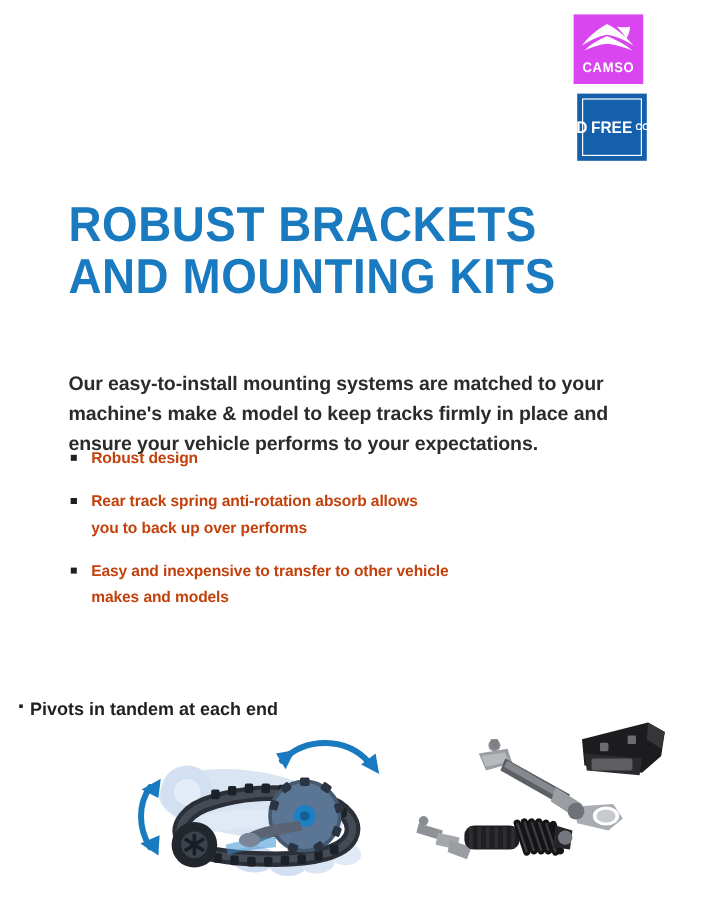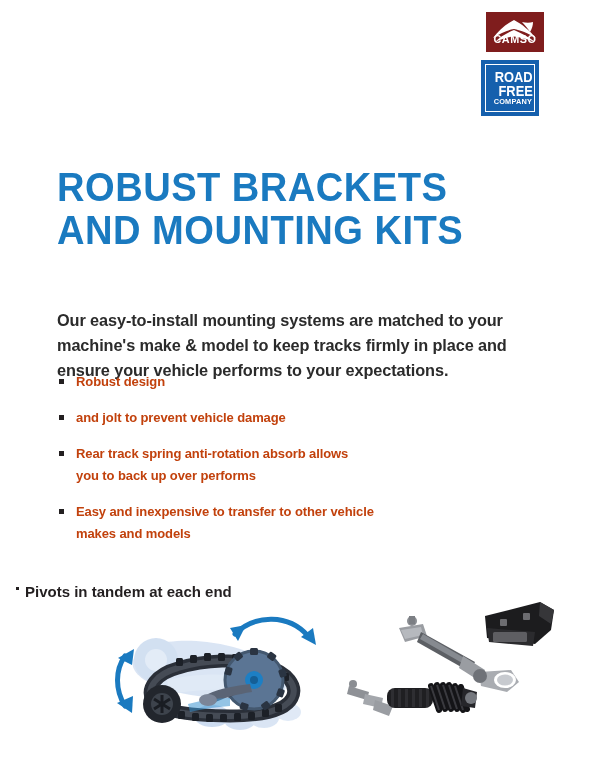--- a/index.html
+++ b/index.html
@@ -19,24 +19,24 @@
 
   
   #logo-block {
     position: absolute;
     top: 12px;
     left: 478px;
     width: 64px;
   }
   #camso-logo-box {
     width: 58px;
-    height: 40px;
-    background: #7f1d1d;
+    height: 58px;
+    background: #d946ef;
     position: relative;
-    margin-left: 8px;
+    margin-left: 0;
   }
   #camso-mark {
     position: absolute;
     top: 7px;
     left: 6px;
     width: 46px;
     height: 26px;
   }
   #camso-wordmark {
     position: absolute;
@@ -60,22 +60,21 @@
     position: relative;
   }
   #roadfree-inner {
     position: absolute;
     top: 4px;
     left: 4px;
     right: 4px;
     bottom: 4px;
     border: 1.5px solid #ffffff;
     display: flex;
-    flex-direction: column;
-    align-items: flex-end;
+    align-items: center;
     justify-content: center;
   }
   .rf-line {
     color: #ffffff;
     font-weight: bold;
     line-height: 1.0;
     letter-spacing: 0px;
     transform: scaleX(0.92);
     font-family: "Liberation Sans", sans-serif;
   }
@@ -209,21 +208,20 @@
 
 <div id="feature-list">
 
   <div class="feature-item">
     <span class="sq-bullet"></span>
     <span class="f-line">Robust design</span>
   </div>
 
   <div class="feature-item">
     <span class="sq-bullet"></span>
-    <span class="f-line">and jolt to prevent vehicle damage</span>
   </div>
 
   <div class="feature-item">
     <span class="sq-bullet"></span>
     <span class="f-line">Rear track spring anti-rotation absorb allows</span>
     <span class="f-line">you to back up over performs</span>
   </div>
 
   <div class="feature-item">
     <span class="sq-bullet"></span>

